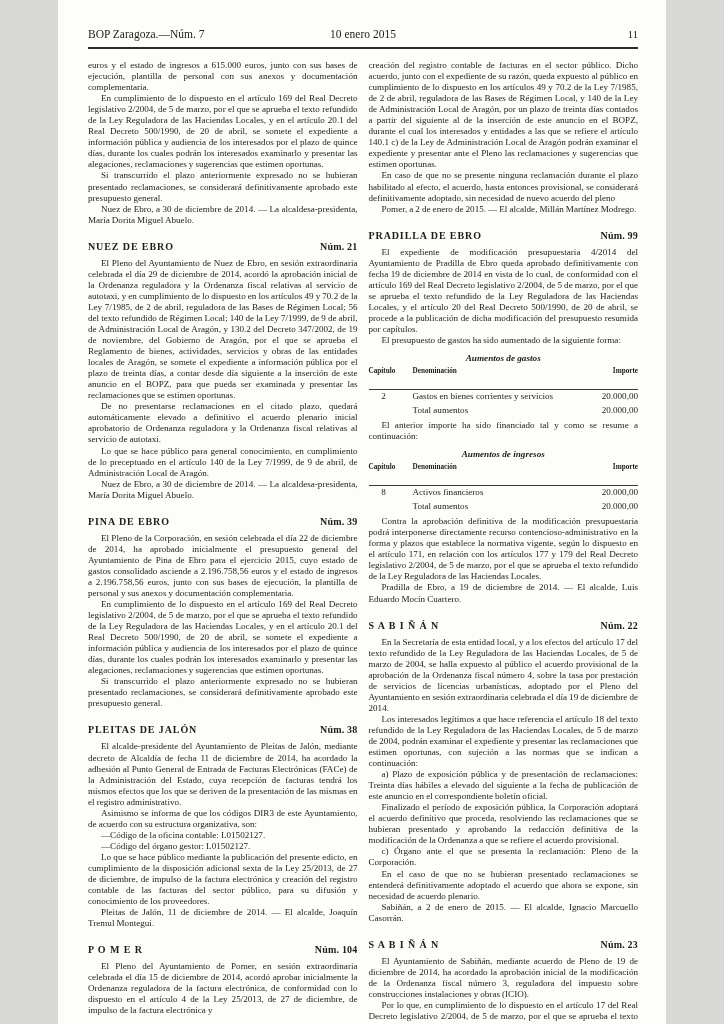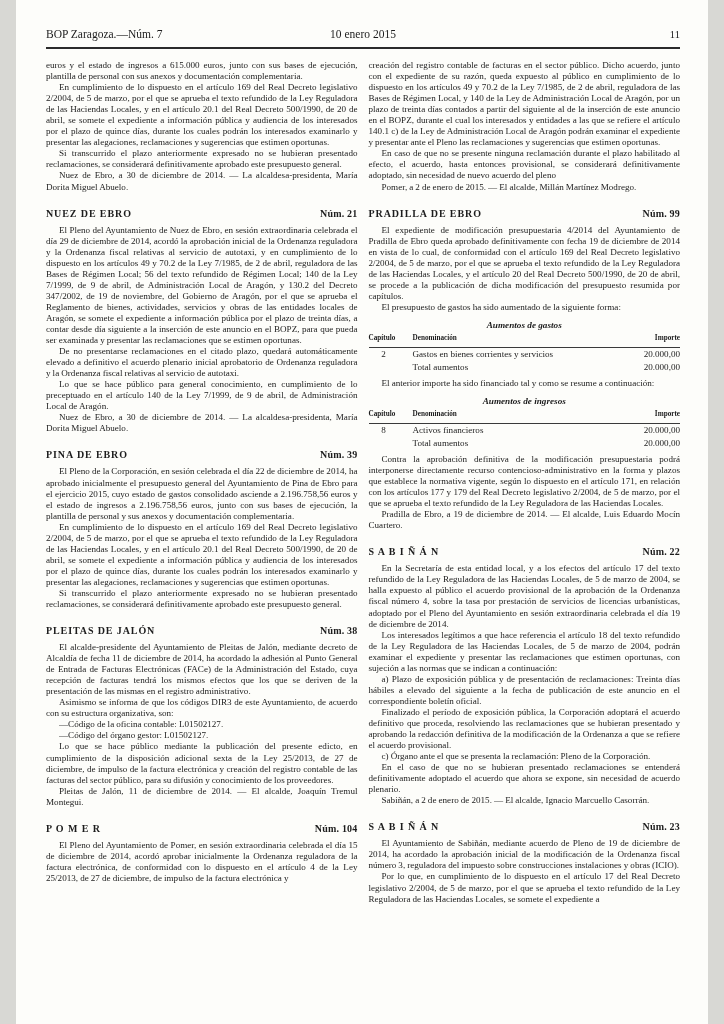--- a/index.html
+++ b/index.html
@@ -1,17 +1,17 @@
 <!DOCTYPE html>
 <html lang="es"><head>
 <meta charset="utf-8">
 <style>
   html,body{margin:0;padding:0;background:#d8d8d4;}
   .page{
-    position:relative;width:692px;height:1024px;margin:0 auto;
+    position:relative;width:608px;height:1024px;margin:0 auto;
     background:#fdfdfa;overflow:hidden;
     font-family:"Liberation Serif","DejaVu Serif",serif;
     color:#1c1c1c;
     -webkit-font-smoothing:antialiased;
   }
   .hdr{
     position:absolute;top:28px;left:30px;right:28px;
     display:flex;align-items:baseline;font-size:11.5px;
   }
   .hdr .h-left{flex:1;text-align:left;}
@@ -37,21 +37,21 @@
   }
   .heading .h-title{letter-spacing:0.9px;}
   .heading .h-num{letter-spacing:0.2px;}
   .tbl-title{
     text-align:center;font-style:italic;font-weight:bold;
     font-size:9.2px;margin:7px 0 4px 0;
   }
   .tbl{margin:0 0 3px 0;}
   .tbl-head{
     display:flex;align-items:flex-end;font-weight:bold;font-size:7.2px;
-    border-bottom:1.3px solid #3a3a3a;padding-bottom:5px;
+    border-bottom:1.3px solid #3a3a3a;padding-bottom:14px;
   }
   .tbl-row{display:flex;font-size:9.1px;line-height:13.5px;}
   .c-cap{width:44px;}
   .tbl-row .c-cap{width:30px;text-align:center;margin-right:14px;}
   .c-den{flex:1;}
   .c-imp{width:80px;text-align:right;}
 </style>
 </head>
 <body>
 

